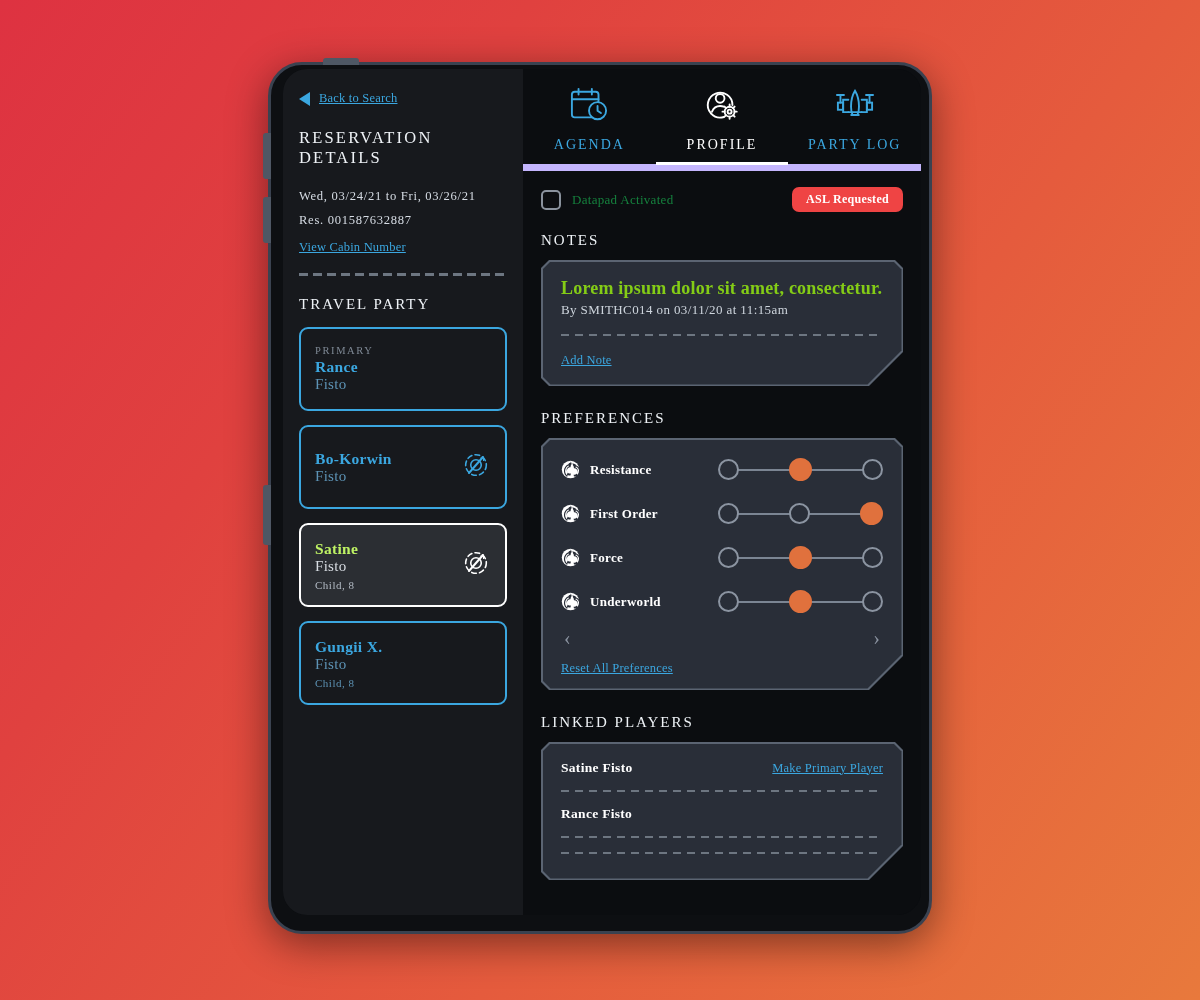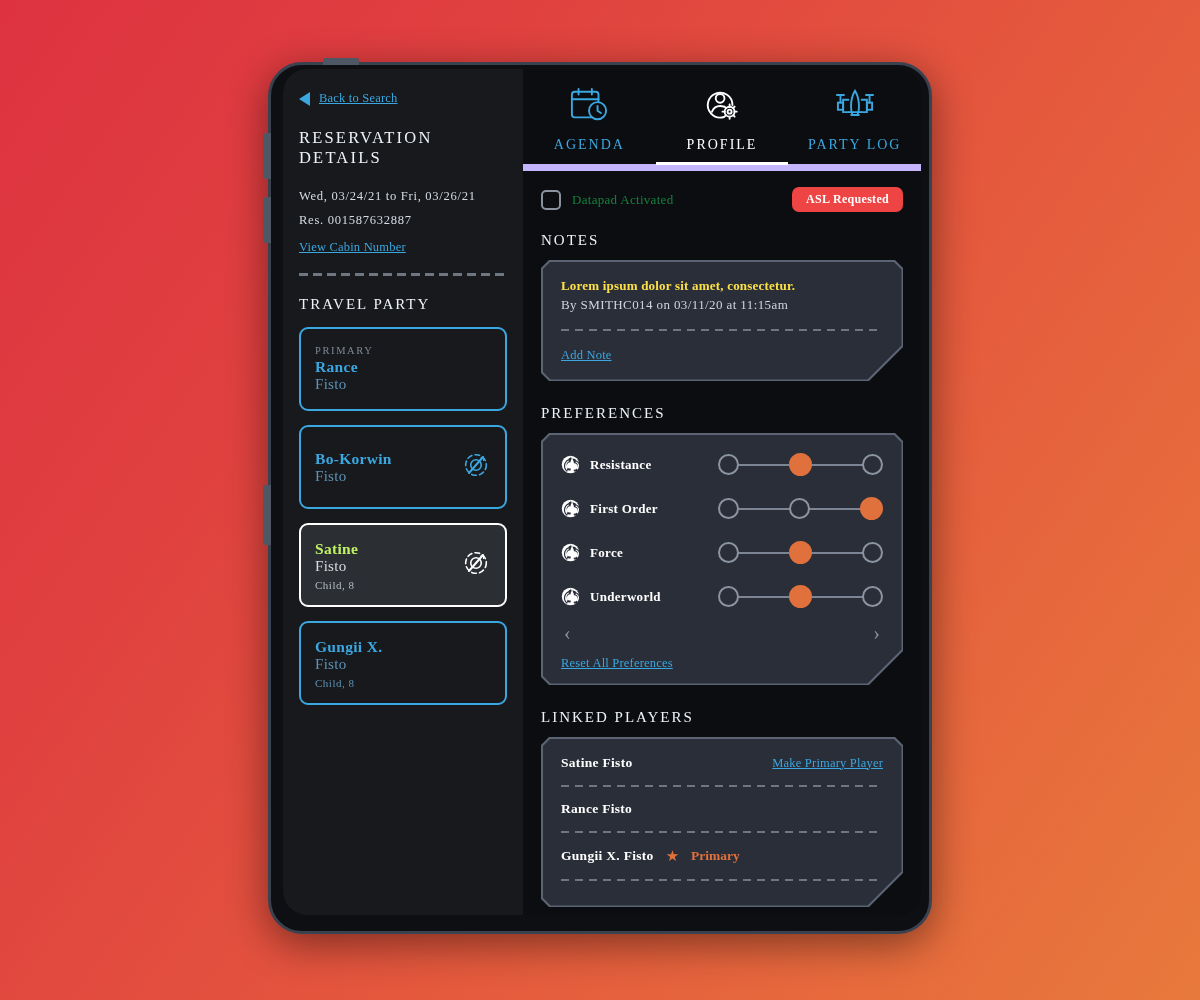--- a/index.html
+++ b/index.html
@@ -119,21 +119,21 @@
   .cpanel .bg, .cpanel .bd {
     position: absolute; inset: 0;
     -webkit-clip-path: polygon(0 8px, 8px 0, calc(100% - 8px) 0, 100% 8px, 100% calc(100% - 34px), calc(100% - 34px) 100%, 8px 100%, 0 calc(100% - 8px));
     clip-path: polygon(0 8px, 8px 0, calc(100% - 8px) 0, 100% 8px, 100% calc(100% - 34px), calc(100% - 34px) 100%, 8px 100%, 0 calc(100% - 8px));
   }
   .cpanel .bd { background: #5b6personal; }
   .cpanel .bd { background: #5b6472; }
   .cpanel .bg { background: #292e38; inset: 1.5px; }
   .cpanel .inner { position: relative; padding: 18px 20px; }
 
-  .note-title { color: #fde047; font-size: 13px; font-weight: bold; letter-spacing: .2px; }
+  .note-title { color: #84cc16; font-size: 18px; font-weight: bold; letter-spacing: .2px; }
   .note-meta { color: #ced5dd; font-size: 13px; letter-spacing: .4px; margin-top: 3px; }
   .thin-dash {
     height: 2px; margin: 16px 0 14px 0;
     background-image: repeating-linear-gradient(to right,#6d7681 0 8px, transparent 8px 14px);
   }
 
   .prow { display: flex; align-items: center; margin-bottom: 21px; }
   .rebel { width: 19px; height: 19px; flex: none; margin-right: 10px; }
   .pname { color: #ffffff; font-size: 13px; font-weight: bold; letter-spacing: .3px; width: 128px; flex: none; }
   .slider { flex: 1; display: flex; align-items: center; position: relative; max-width: 206px; }
@@ -372,27 +372,20 @@
                     </div>
                     <a class="link" href="#">Make Primary Player</a>
                   </div>
                   <div class="thin-dash" style="margin: 14px 0px;"></div>
                   <div class="lp-row">
                     <div class="lp-left">
                       <span class="lp-name">Rance Fisto</span>
                     </div>
                   </div>
                   <div class="thin-dash" style="margin: 14px 0px;"></div>
-                  <div class="lp-row">
-                    <div class="lp-left">
-                      <span class="lp-name">Gungii X. Fisto</span>
-                      <span class="star">★</span>
-                      <span class="primary-txt">Primary</span>
-                    </div>
-                  </div>
                   <div class="thin-dash" style="margin: 14px 0px;"></div>
                 </div>
             </div>
           </div>
 
         </div>
       </section>
 
     </div>
   </div>

